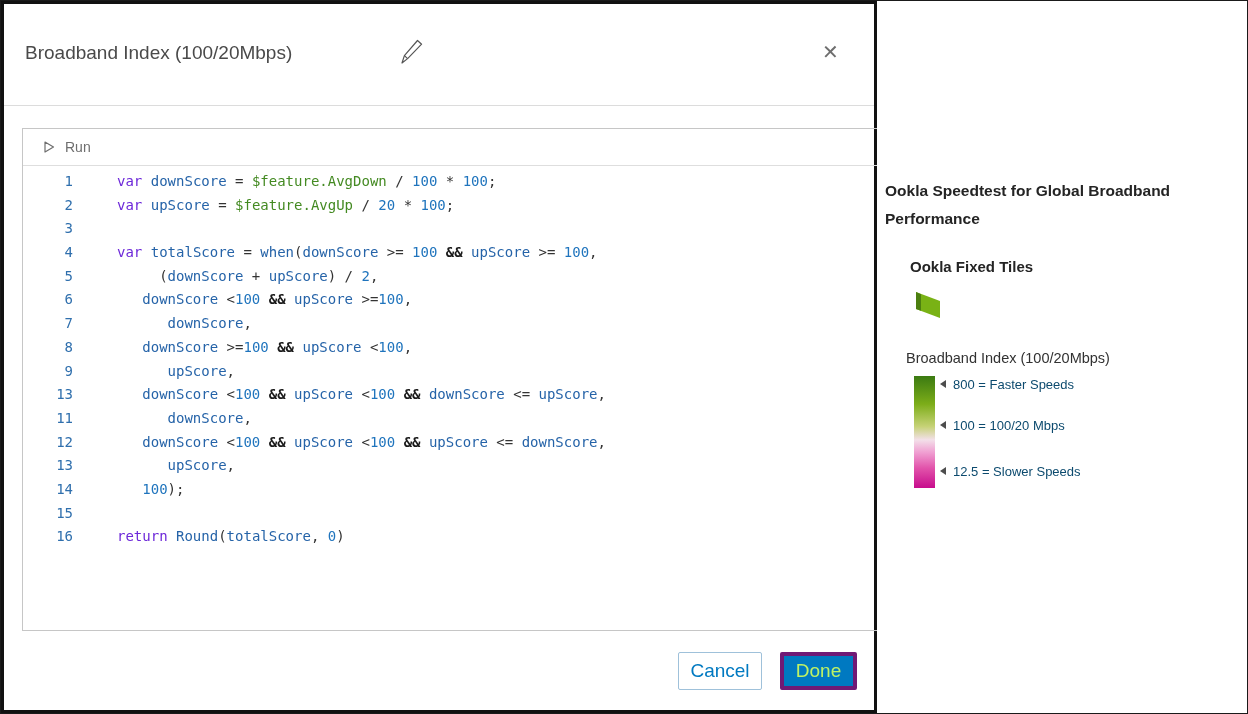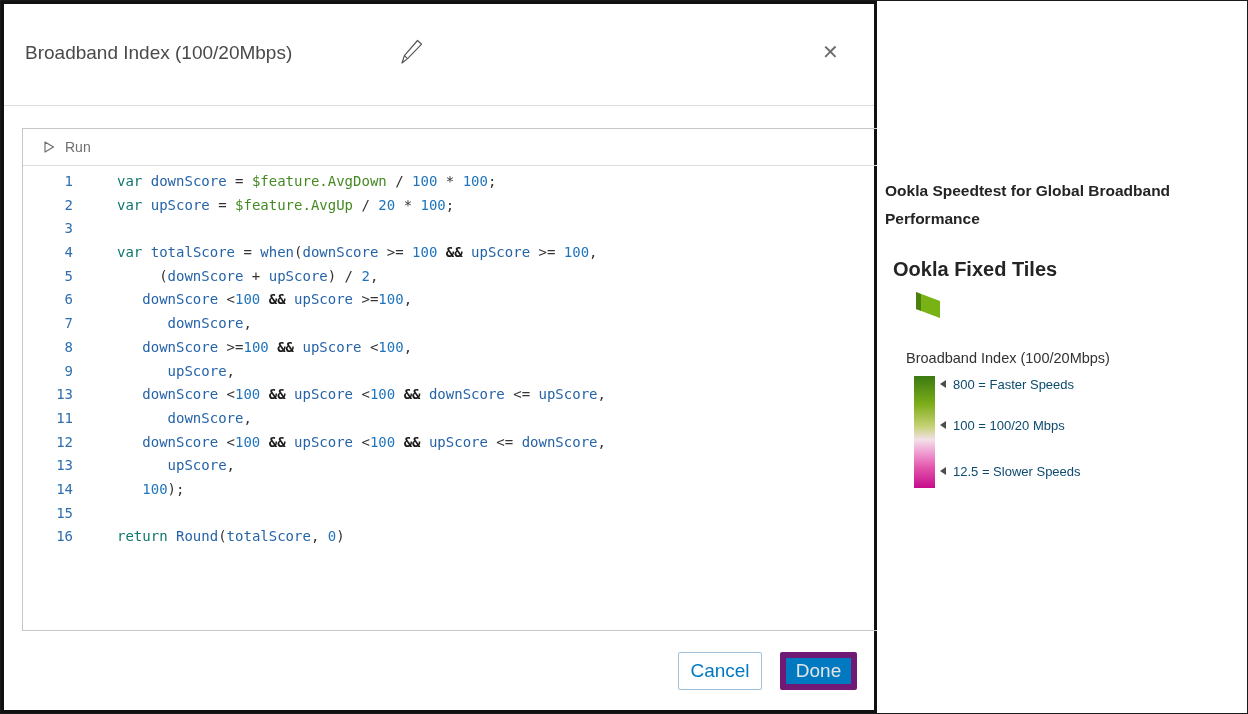--- a/index.html
+++ b/index.html
@@ -15,45 +15,45 @@
   
   .editor{position:absolute;left:18px;top:124px;width:984px;height:503px;border:1px solid #c6c6c6;box-sizing:border-box;}
   .runbar{position:absolute;left:0;top:0;right:0;height:37px;border-bottom:1px solid #dedede;
           display:flex;align-items:center;padding-left:19px;gap:9px;box-sizing:border-box;cursor:pointer;}
   .runbar .run-label{color:#6e6e6e;font-size:14px;}
   .codepane{position:absolute;left:0;top:37px;bottom:0;right:66px;border-right:1px solid #c9c9c9;
             padding-top:4px;overflow:hidden;box-sizing:border-box;}
   .code-line{display:flex;height:23.7px;line-height:23.7px;font-family:"DejaVu Sans Mono",monospace;font-size:14px;}
   .ln{width:50px;padding-right:15px;text-align:right;color:#2f6fad;flex:none;}
   .code-text{white-space:pre;padding-left:29px;}
-  .tok-k{color:#0f766e;}
+  .tok-k{color:#6d28d9;}
   .tok-i{color:#2563a8;}
   .tok-n{color:#1f74bd;}
   .tok-g{color:#448a22;}
   .tok-o{color:#333;}
   .tok-b{color:#1a1a1a;font-weight:bold;}
   .scroll-thumb{position:absolute;right:70px;top:69px;width:10px;height:15px;background:#5c5c5c;border-radius:5px;cursor:pointer;}
   .iconbar{position:absolute;right:0;top:37px;bottom:0;width:66px;display:flex;flex-direction:column;
            align-items:center;padding-top:18px;gap:30px;box-sizing:border-box;}
   .iconbar .icon{height:30px;display:flex;align-items:center;justify-content:center;color:#6e6e6e;cursor:pointer;}
   .icon-globals{font-style:italic;font-size:15px;}
   .icon-fx{font-style:italic;font-family:"Liberation Serif",serif;font-size:17px;}
   .icon-help{width:19px;height:19px;border:1.5px solid #6e6e6e;border-radius:50%;font-size:12px;
              display:flex;align-items:center;justify-content:center;box-sizing:border-box;}
   .icon-collapse{margin-top:auto;margin-bottom:28px;font-size:19px;letter-spacing:-2px;}
   
   .btn{position:absolute;top:648px;height:38px;font-size:19px;border-radius:2px;display:flex;
        align-items:center;justify-content:center;cursor:pointer;box-sizing:border-box;}
   .btn-cancel{left:674px;width:84px;background:#fff;border:1px solid #9fc1da;color:#0079c1;}
-  .btn-done{left:776px;width:77px;background:#0079c1;border:6px solid #701a75;color:#e5e5e5;}
+  .btn-done{left:776px;width:77px;background:#0079c1;border:4px solid #701a75;color:#bef264;}
   
   .legend{position:absolute;left:876px;top:0;right:0;bottom:0;background:#fff;}
   .lg-heading{position:absolute;left:8px;top:176px;width:330px;font-weight:bold;font-size:15.5px;
               color:#242424;line-height:28px;}
-  .lg-layer{position:absolute;left:16px;top:257px;font-weight:bold;font-size:20px;color:#242424;}
+  .lg-layer{position:absolute;left:33px;top:257px;font-weight:bold;font-size:15px;color:#242424;}
   .lg-symbol{position:absolute;left:37px;top:288px;}
   .lg-renderer{position:absolute;left:29px;top:349px;font-size:14.5px;color:#323232;}
   .ramp-wrap{position:absolute;left:37px;top:375px;display:flex;}
   .ramp{width:21px;height:112px;}
   .ramp-labels{position:relative;width:230px;height:112px;margin-left:5px;}
   .ramp-row{position:absolute;left:0;display:flex;align-items:center;gap:7px;height:16px;}
   .ramp-marker{width:0;height:0;border-top:4px solid transparent;border-bottom:4px solid transparent;
                border-right:6px solid #4d4d4d;}
   .ramp-text{font-size:13px;color:#0c4a6e;white-space:nowrap;}
 </style>

